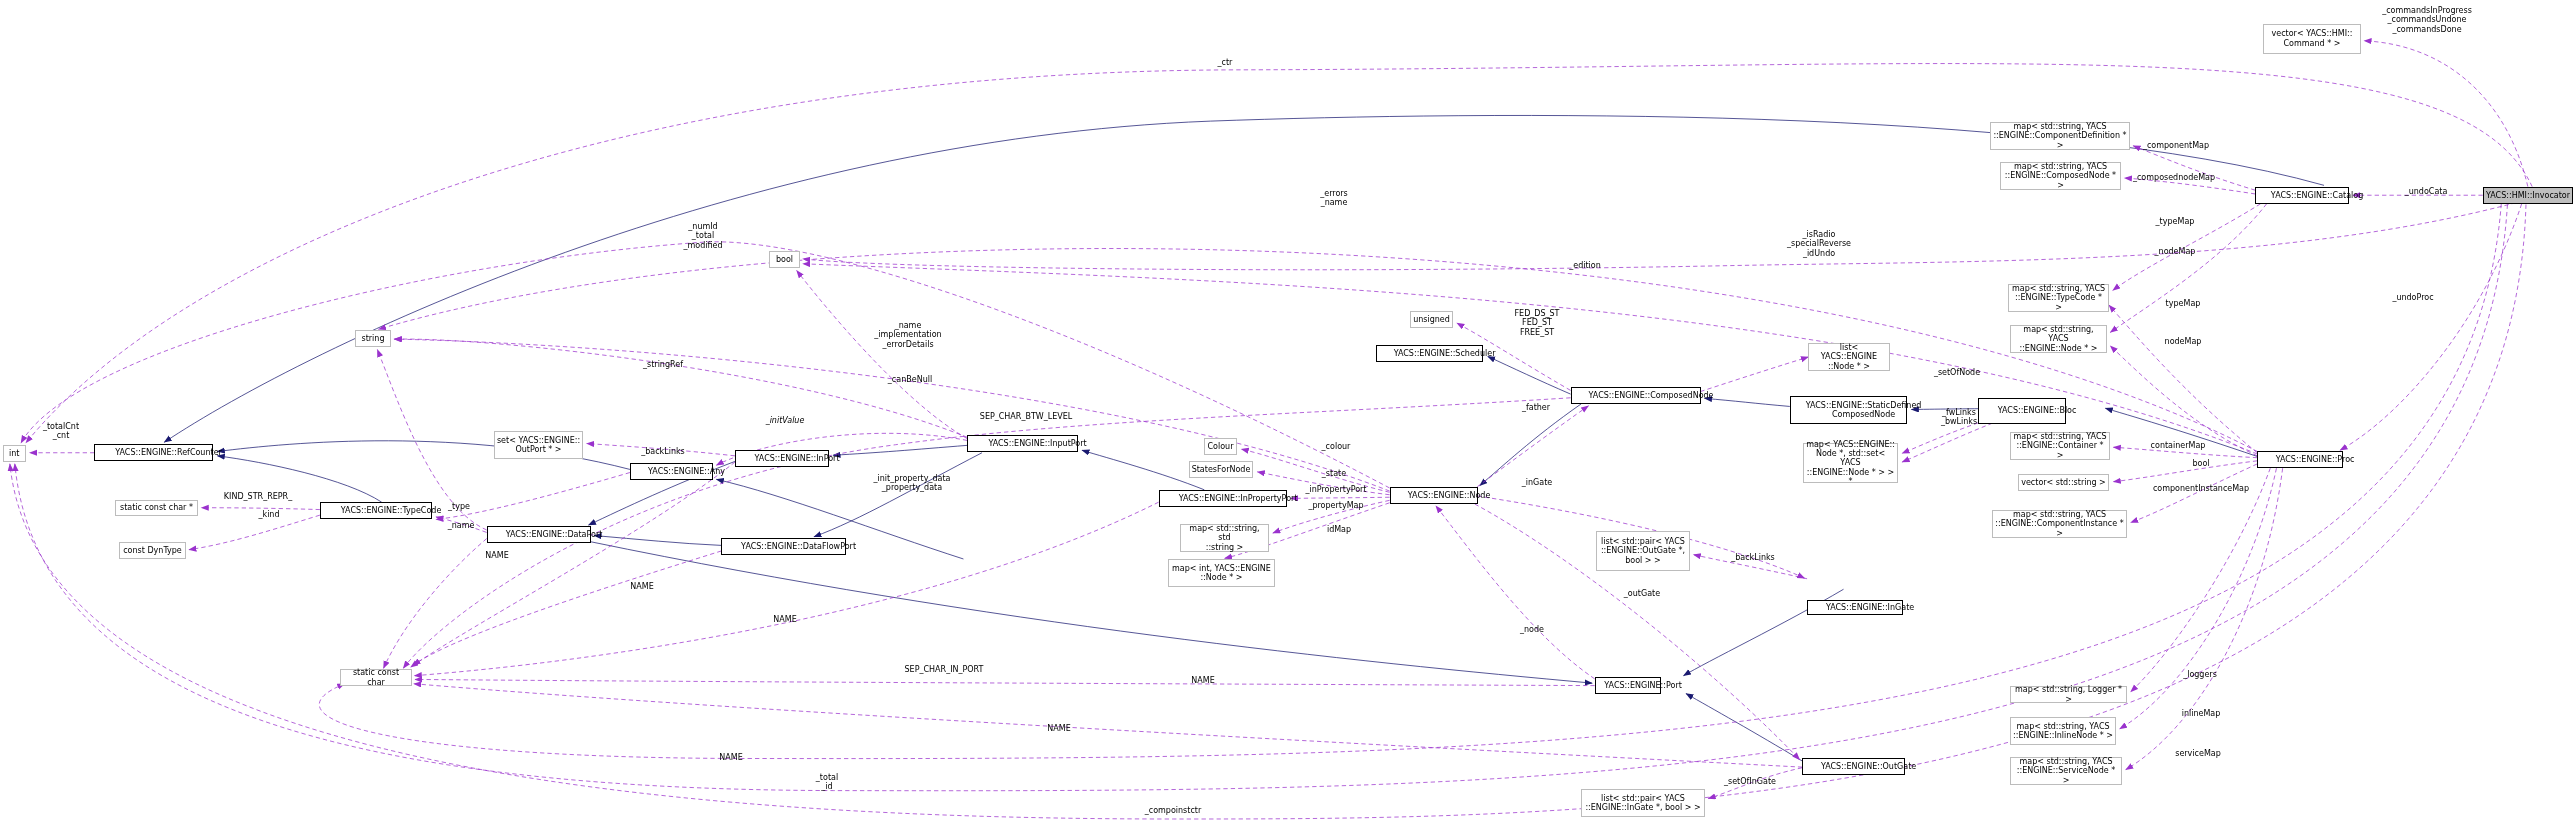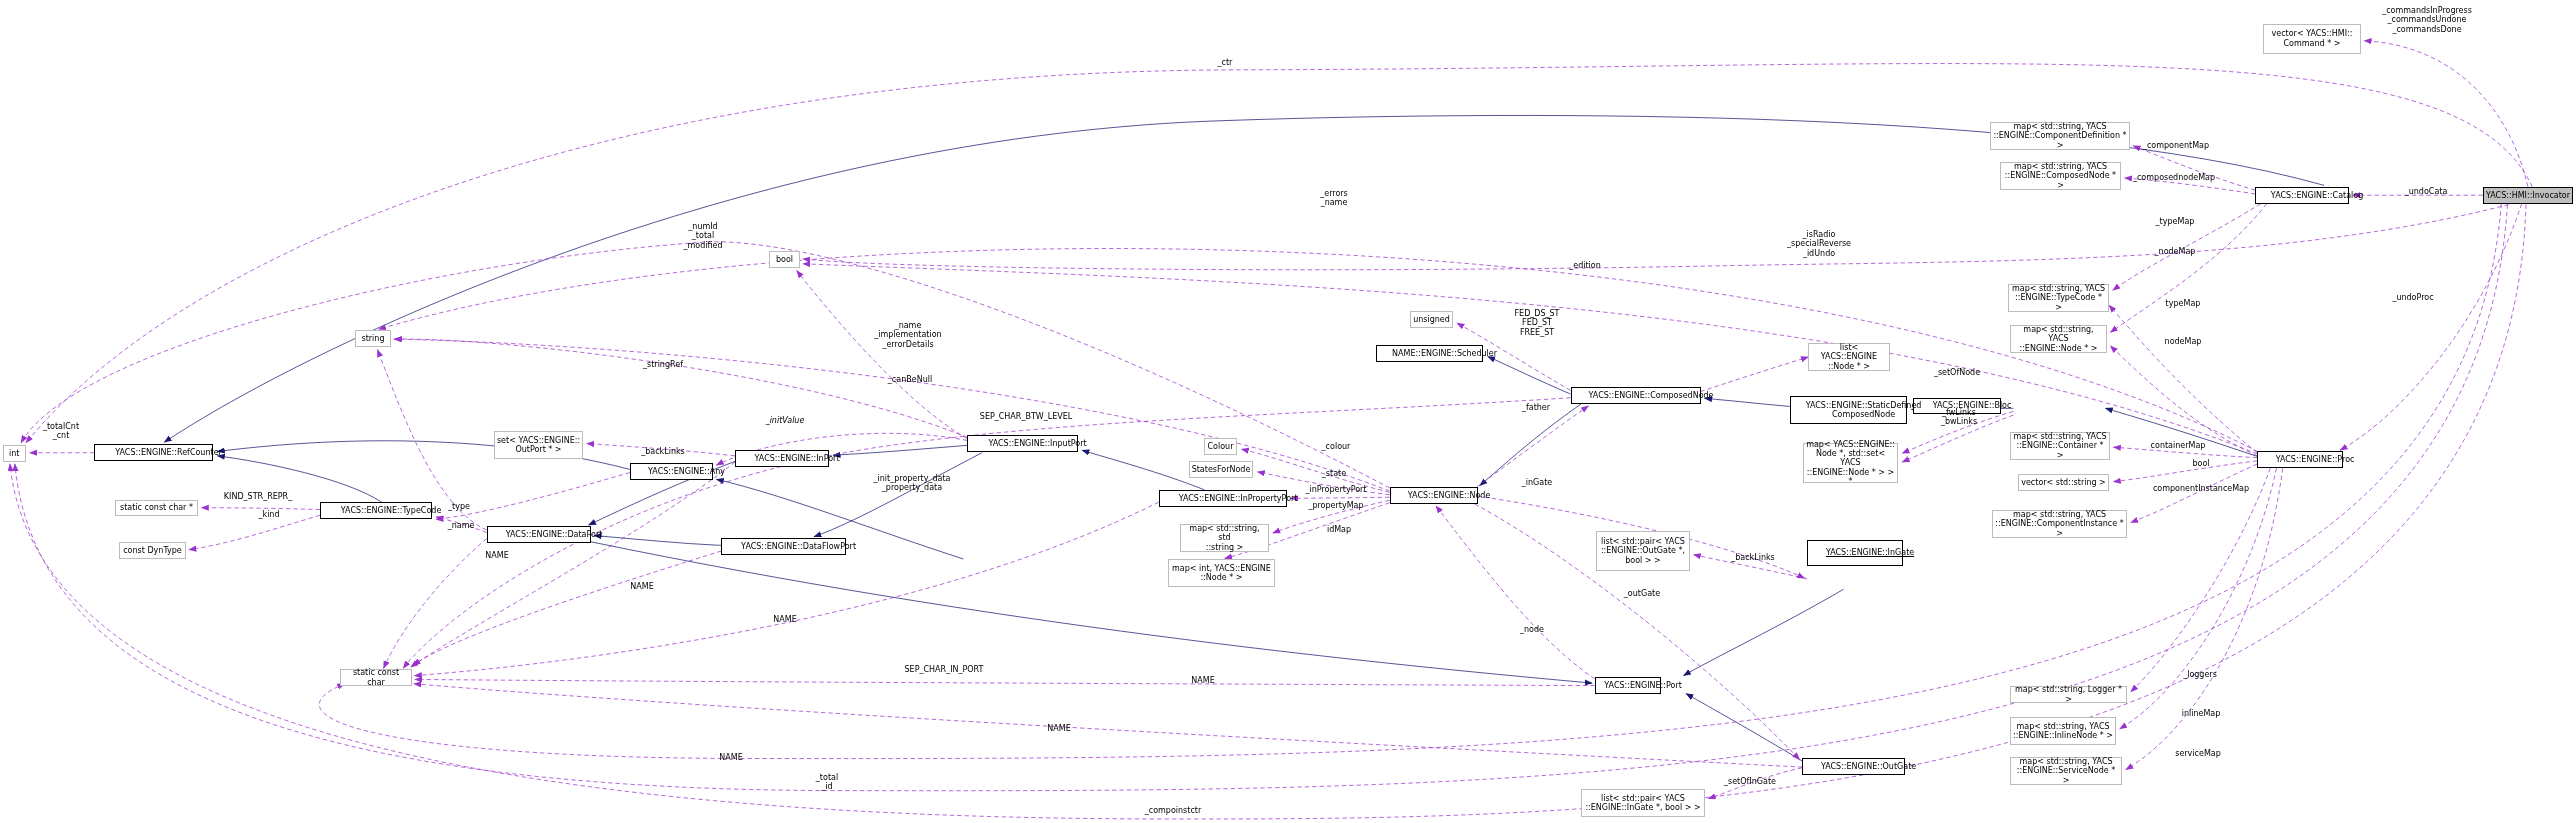--- a/index.html
+++ b/index.html
@@ -110,45 +110,45 @@
     <div class="gnode class" style="left: 2255px; top: 187px; width: 94px; height: 17.3px;">YACS::ENGINE::Catalog</div>
     <div class="gnode template" style="left: 1990px; top: 122px; width: 140px; height: 28px;">map&lt; std::string, YACS
 ::ENGINE::ComponentDefinition * &gt;</div>
     <div class="gnode template" style="left: 2000px; top: 162px; width: 121px; height: 28px;">map&lt; std::string, YACS
 ::ENGINE::ComposedNode * &gt;</div>
     <div class="gnode template" style="left: 2008px; top: 284px; width: 101px; height: 28px;">map&lt; std::string, YACS
 ::ENGINE::TypeCode * &gt;</div>
     <div class="gnode template" style="left: 2010px; top: 325px; width: 97px; height: 28px;">map&lt; std::string, YACS
 ::ENGINE::Node * &gt;</div>
     <div class="gnode class" style="left: 2257px; top: 451px; width: 86px; height: 17.3px;">YACS::ENGINE::Proc</div>
-    <div class="gnode class" style="left: 1913px; top: 398px; width: 88px; height: 16px;">YACS::ENGINE::Bloc</div>
+    <div class="gnode class" style="left: 1978px; top: 398px; width: 88px; height: 26px;">YACS::ENGINE::Bloc</div>
     <div class="gnode template" style="left: 2010px; top: 432px; width: 100px; height: 28px;">map&lt; std::string, YACS
 ::ENGINE::Container * &gt;</div>
     <div class="gnode template" style="left: 2018px; top: 474px; width: 91px; height: 17.3px;">vector&lt; std::string &gt;</div>
     <div class="gnode template" style="left: 1992px; top: 510px; width: 135px; height: 28px;">map&lt; std::string, YACS
 ::ENGINE::ComponentInstance * &gt;</div>
     <div class="gnode template" style="left: 1808px; top: 343px; width: 82px; height: 28px;">list&lt; YACS::ENGINE
 ::Node * &gt;</div>
     <div class="gnode class" style="left: 1790px; top: 396px; width: 117px; height: 28px;">YACS::ENGINE::StaticDefined
 ComposedNode</div>
     <div class="gnode template" style="left: 1803px; top: 443px; width: 95px; height: 40px;">map&lt; YACS::ENGINE::
 Node *, std::set&lt; YACS
 ::ENGINE::Node * &gt; &gt; *</div>
     <div class="gnode class" style="left: 1571px; top: 387px; width: 130px; height: 17.3px;">YACS::ENGINE::ComposedNode</div>
-    <div class="gnode class" style="left: 1376px; top: 345px; width: 107px; height: 17.3px;">NAME::ENGINE::Scheduler</div>
+    <div class="gnode class" style="left: 1376px; top: 345px; width: 107px; height: 17.3px;">YACS::ENGINE::Scheduler</div>
     <div class="gnode template" style="left: 1410px; top: 311px; width: 43px; height: 17.3px;">unsigned</div>
     <div class="gnode class" style="left: 1390px; top: 487px; width: 88px; height: 17.3px;">YACS::ENGINE::Node</div>
     <div class="gnode template" style="left: 1204px; top: 438px; width: 33px; height: 17.3px;">Colour</div>
     <div class="gnode template" style="left: 1189px; top: 461px; width: 64px; height: 17.3px;">StatesForNode</div>
     <div class="gnode class" style="left: 1159px; top: 490px; width: 128px; height: 17.3px;">YACS::ENGINE::InPropertyPort</div>
     <div class="gnode template" style="left: 1180px; top: 524px; width: 89px; height: 28px;">map&lt; std::string, std
 ::string &gt;</div>
     <div class="gnode template" style="left: 1168px; top: 559px; width: 107px; height: 28px;">map&lt; int, YACS::ENGINE
 ::Node * &gt;</div>
-    <div class="gnode class" style="left: 1807px; top: 540px; width: 96px; height: 26px; text-decoration: underline;">YACS::ENGINE::InGate</div>
+    <div class="gnode class" style="left: 1807px; top: 600px; width: 96px; height: 15px;">YACS::ENGINE::InGate</div>
     <div class="gnode template" style="left: 1596px; top: 531px; width: 94px; height: 40px;">list&lt; std::pair&lt; YACS
 ::ENGINE::OutGate *,
 bool &gt; &gt;</div>
     <div class="gnode class" style="left: 1595px; top: 677px; width: 66px; height: 17.3px;">YACS::ENGINE::Port</div>
     <div class="gnode class" style="left: 1802px; top: 758px; width: 103px; height: 17.3px;">YACS::ENGINE::OutGate</div>
     <div class="gnode template" style="left: 1581px; top: 789px; width: 124px; height: 28px;">list&lt; std::pair&lt; YACS
 ::ENGINE::InGate *, bool &gt; &gt;</div>
     <div class="gnode template" style="left: 2010px; top: 686px; width: 117px; height: 17.3px;">map&lt; std::string, Logger * &gt;</div>
     <div class="gnode template" style="left: 2010px; top: 717px; width: 106px; height: 28px;">map&lt; std::string, YACS
 ::ENGINE::InlineNode * &gt;</div>

